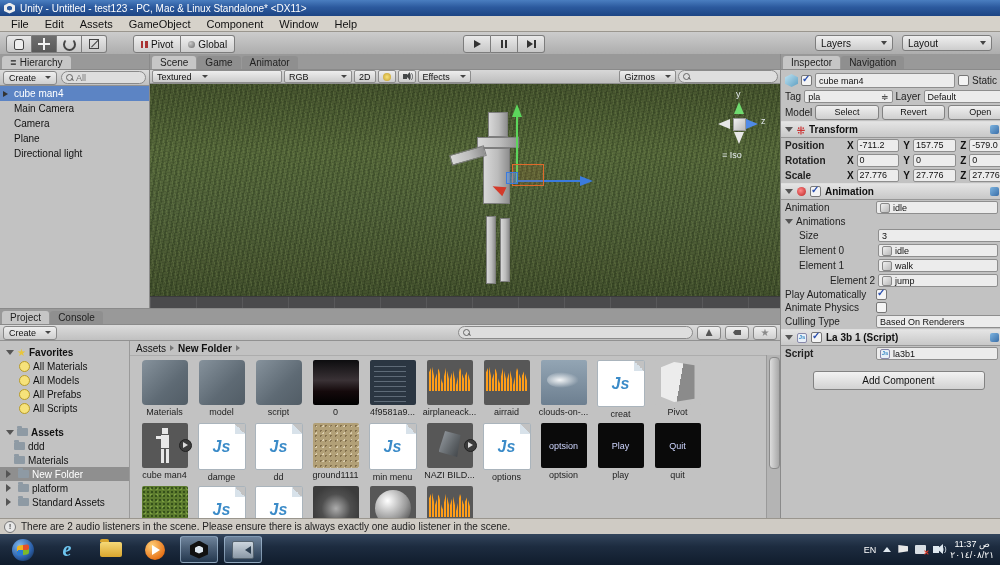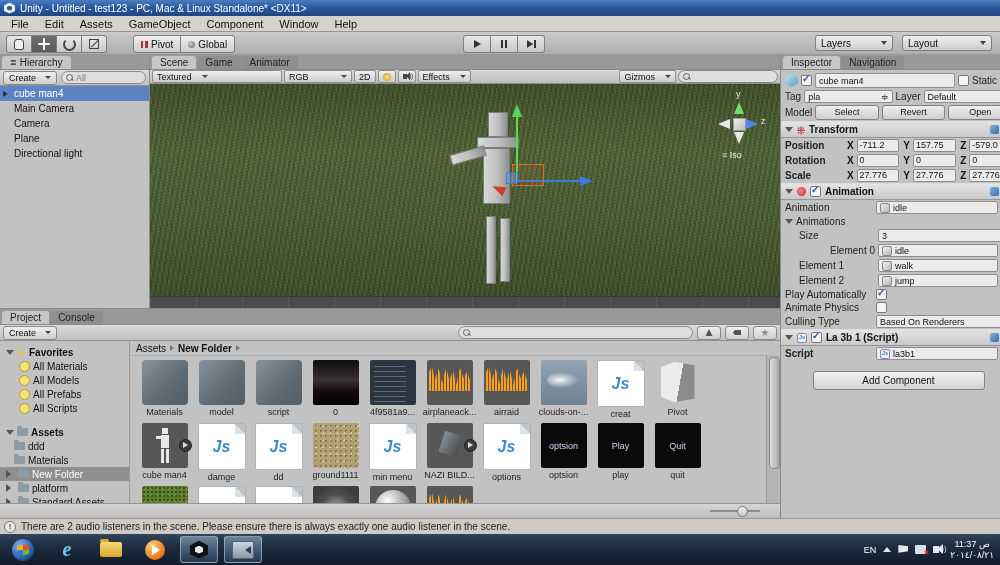--- a/index.html
+++ b/index.html
@@ -110,21 +110,21 @@
     padding:0 2px;font-size:9px;line-height:11px;overflow:hidden;white-space:nowrap;}
   .btn3{flex:1;height:13px;border:1px solid #828282;border-radius:3px;background:linear-gradient(180deg,#f0f0f0,#cfcfcf);
     text-align:center;line-height:13px;font-size:9px;}
   .addcomp{display:block;margin:10px auto 0;width:170px;height:17px;border:1px solid #828282;border-radius:3px;
     background:linear-gradient(180deg,#f2f2f2,#d2d2d2);font-size:10px;text-align:center;line-height:17px;}
   .miniobj{width:8px;height:8px;border-radius:2px;flex:0 0 auto;}
   .obj-anim{background:linear-gradient(135deg,#f0f0f0,#b9b9b9);border:1px solid #888;}
   .obj-js{background:#e8f0f8;border:1px solid #88a;color:#3b8bc8;font-size:6px;line-height:7px;text-align:center;font-weight:bold;}
   .cube-ic{width:13px;height:13px;background:linear-gradient(135deg,#bfe3f2,#5f9fc2);clip-path:polygon(50% 0,100% 25%,100% 75%,50% 100%,0 75%,0 25%);flex:0 0 auto;}
   
-  .project{position:absolute;left:0;top:308px;width:780px;height:210px;background:#c2c2c2;box-sizing:border-box;border-top:1px solid #8a8a8a;text-align:center;}
+  .project{position:absolute;left:0;top:308px;width:780px;height:256px;background:#c2c2c2;box-sizing:border-box;border-top:1px solid #8a8a8a;text-align:center;}
   .proj-body{position:absolute;left:0;top:32px;right:0;bottom:14px;display:flex;}
   .ptree{width:130px;border-right:1px solid #9a9a9a;padding-top:4px;box-sizing:border-box;font-size:10px;overflow:hidden;}
   .t-row{height:14px;display:flex;align-items:center;gap:3px;padding-left:6px;position:relative;}
   .t-row.sel{background:#8f8f8f;color:#fff;}
   .t-row .indent{width:10px;flex:0 0 auto;}
   .star{color:#e8c53a;font-size:10px;}
   .sfolder{width:11px;height:8px;background:#8e9aa4;border-radius:1px;position:relative;flex:0 0 auto;}
   .sfolder:before{content:"";position:absolute;left:0;top:-2px;width:5px;height:2px;background:#8e9aa4;border-radius:1px 1px 0 0;}
   .searchmini{width:9px;height:9px;border:1px solid #b79b2a;border-radius:50%;position:relative;flex:0 0 auto;background:#f6e27a;}
   .gridwrap{flex:1;position:relative;overflow:hidden;background:#c2c2c2;}
@@ -474,37 +474,37 @@
       <span class="ilabel">Animations</span>
     </div>
     <div class="irow" style="padding-left:18px">
       <span class="ilabel" style="width:76px">Size</span>
       <div class="ifield">
           <span>3</span>
         </div>
     </div>
     <div id="anim-elements">
         <div class="irow" style="padding-left: 18px;">
-          <div class="ilabel" style="width: 76px; text-align: right;">Element 0</div>
+          <div class="ilabel" style="width: 76px;">Element 0</div>
           <div class="ifield">
             <div class="miniobj obj-anim"></div>
             <div>idle</div>
           </div>
           <div class="picker"></div>
         </div>
         <div class="irow" style="padding-left: 18px;">
           <div class="ilabel" style="width: 76px;">Element 1</div>
           <div class="ifield">
             <div class="miniobj obj-anim"></div>
             <div>walk</div>
           </div>
           <div class="picker"></div>
         </div>
         <div class="irow" style="padding-left: 18px;">
-          <div class="ilabel" style="width: 76px;">Element 2</div>
+          <div class="ilabel" style="width: 76px; text-align: right;">Element 2</div>
           <div class="ifield">
             <div class="miniobj obj-anim"></div>
             <div>jump</div>
           </div>
           <div class="picker"></div>
         </div>
       </div>
     <div class="irow">
       <span class="ilabel" style="width:88px">Play Automatically</span>
       <span class="cb on"></span>

